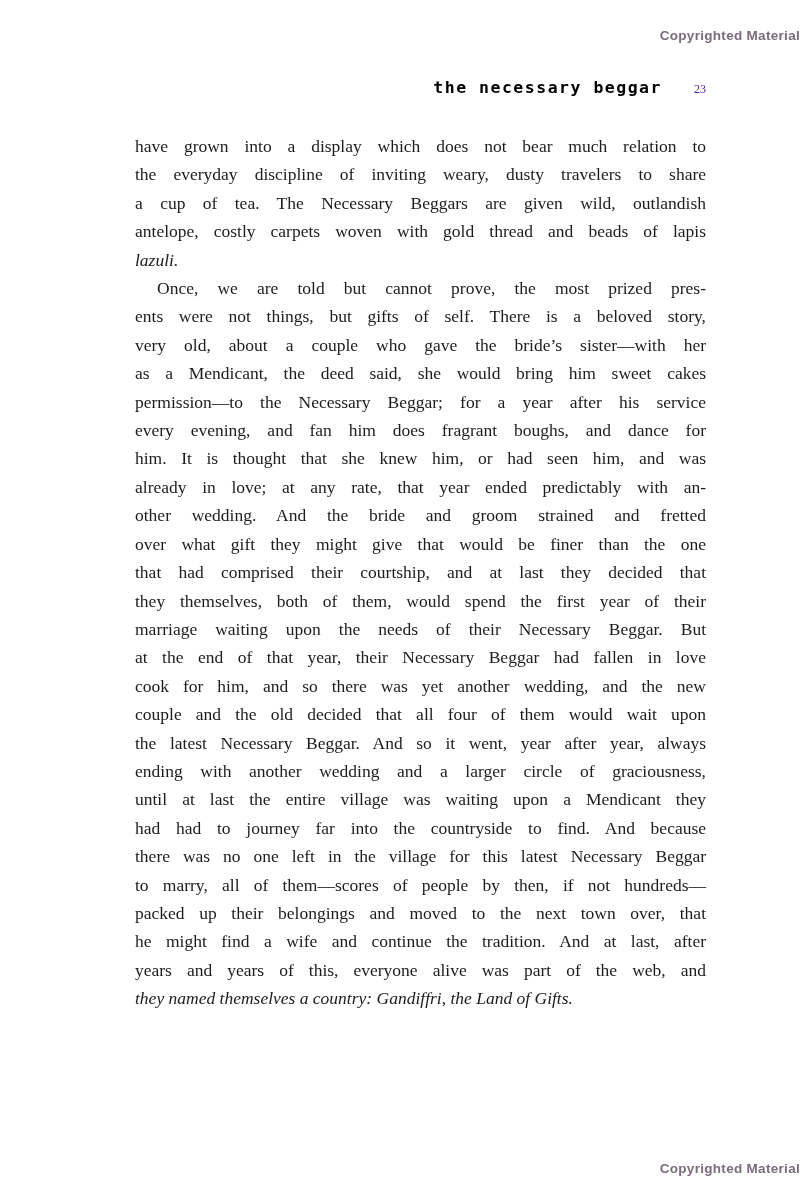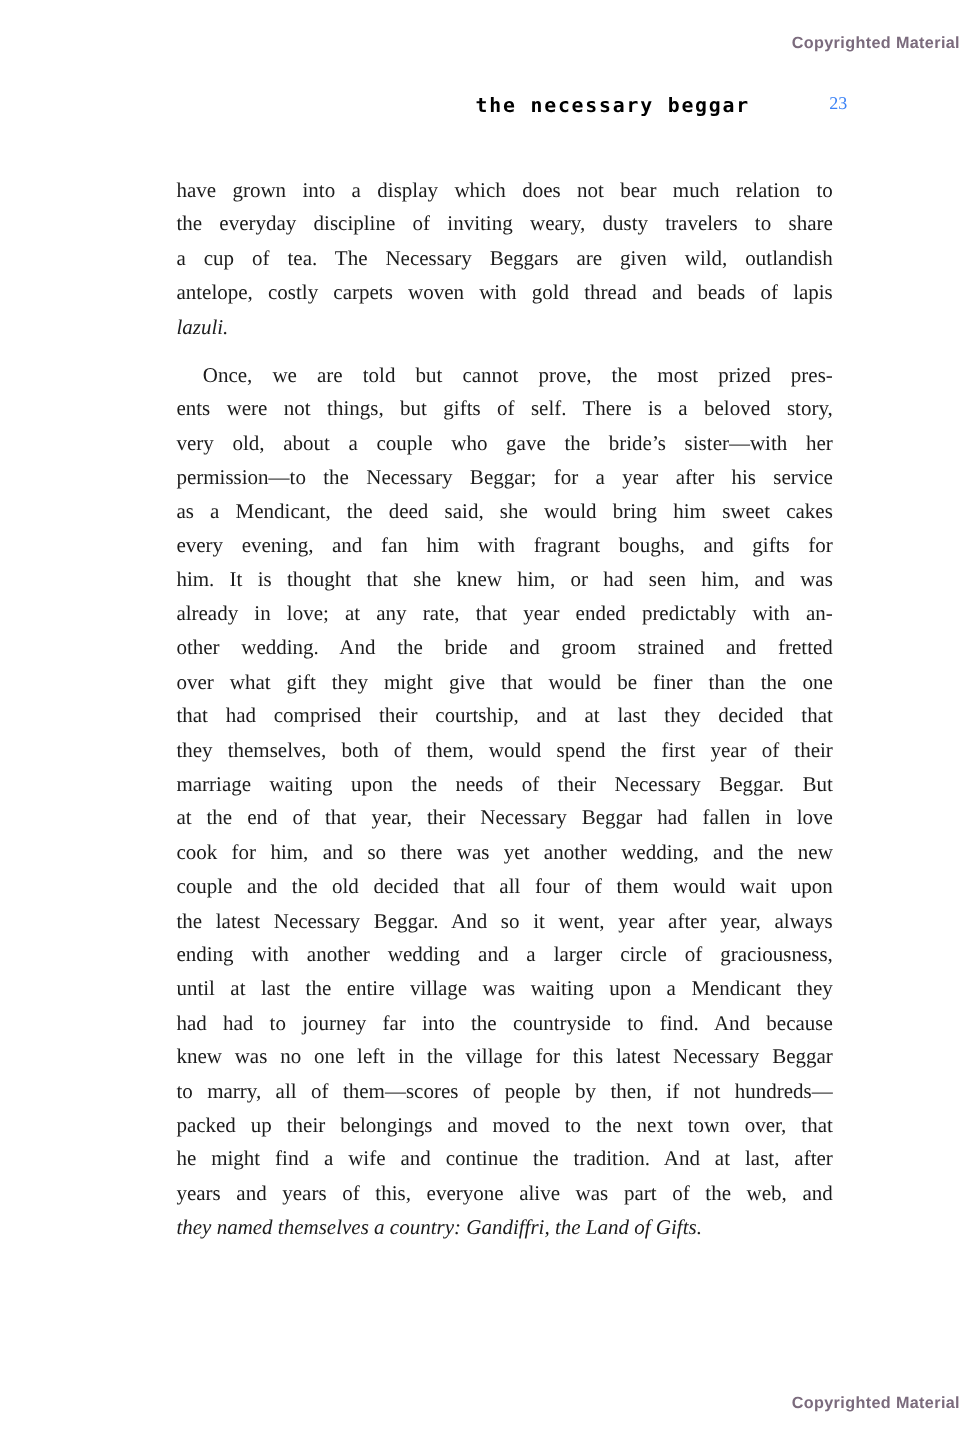--- a/index.html
+++ b/index.html
@@ -31,46 +31,45 @@
     color:var(--copyright-color);
   }
   .copyright.top{top:28px;}
   .copyright.bottom{top:1161px;}
   .running-header{
     position:absolute;
     top:78px;
     right:94px;
     white-space:nowrap;
     display:flex;
-    align-items:center;
-    gap:48px;
+    align-items:flex-end;
   }
   .running-title{
     font-family:"DejaVu Sans Mono", monospace;
     font-weight:bold;
     font-size:16.5px;
     letter-spacing:1.5px;
     color:#000;
   }
   .page-number{
     font-family:"Liberation Serif", serif;
-    font-size:15px;
-    color:#3b82f6;
-    margin-left:18px;
+    font-size:12px;
+    color:#4c1d95;
+    margin-left:32px;
   }
   .body-text{
     position:absolute;
     top:132px;
     left:135px;
     width:571px;
     font-size:17.5px;
     line-height:28.4px;
     color:var(--body-color);
   }
-  .paragraph{margin:12px;}
+  .paragraph{margin:0;}
   .line{
     text-align:justify;
     text-align-last:justify;
     white-space:normal;
   }
   .line.last-line{
     text-align-last:left;
     font-style:italic;
   }
   .line.indented{
@@ -94,38 +93,38 @@
         <div class="line">have grown into a display which does not bear much relation to</div>
         <div class="line">the everyday discipline of inviting weary, dusty travelers to share</div>
         <div class="line">a cup of tea. The Necessary Beggars are given wild, outlandish</div>
         <div class="line">antelope, costly carpets woven with gold thread and beads of lapis</div>
         <div class="line last-line">lazuli.</div>
       </div>
       <div class="paragraph">
         <div class="line indented">Once, we are told but cannot prove, the most prized pres-</div>
         <div class="line">ents were not things, but gifts of self. There is a beloved story,</div>
         <div class="line">very old, about a couple who gave the bride’s sister—with her</div>
+        <div class="line">as a Mendicant, the deed said, she would bring him sweet cakes</div>
         <div class="line">permission—to the Necessary Beggar; for a year after his service</div>
-        <div class="line">as a Mendicant, the deed said, she would bring him sweet cakes</div>
-        <div class="line">every evening, and fan him with fragrant boughs, and gifts for</div>
+        <div class="line">every evening, and fan him does fragrant boughs, and dance for</div>
         <div class="line">him. It is thought that she knew him, or had seen him, and was</div>
         <div class="line">already in love; at any rate, that year ended predictably with an-</div>
         <div class="line">other wedding. And the bride and groom strained and fretted</div>
         <div class="line">over what gift they might give that would be finer than the one</div>
         <div class="line">that had comprised their courtship, and at last they decided that</div>
         <div class="line">they themselves, both of them, would spend the first year of their</div>
         <div class="line">marriage waiting upon the needs of their Necessary Beggar. But</div>
         <div class="line">at the end of that year, their Necessary Beggar had fallen in love</div>
         <div class="line">cook for him, and so there was yet another wedding, and the new</div>
         <div class="line">couple and the old decided that all four of them would wait upon</div>
         <div class="line">the latest Necessary Beggar. And so it went, year after year, always</div>
         <div class="line">ending with another wedding and a larger circle of graciousness,</div>
         <div class="line">until at last the entire village was waiting upon a Mendicant they</div>
         <div class="line">had had to journey far into the countryside to find. And because</div>
-        <div class="line">knew was no one left in the village for this latest Necessary Beggar</div>
+        <div class="line">there was no one left in the village for this latest Necessary Beggar</div>
         <div class="line">to marry, all of them—scores of people by then, if not hundreds—</div>
         <div class="line">packed up their belongings and moved to the next town over, that</div>
         <div class="line">he might find a wife and continue the tradition. And at last, after</div>
         <div class="line">years and years of this, everyone alive was part of the web, and</div>
         <div class="line last-line">they named themselves a country: Gandiffri, the Land of Gifts.</div>
       </div>
     </div>
 
   <div class="copyright bottom">Copyrighted Material</div>
 

